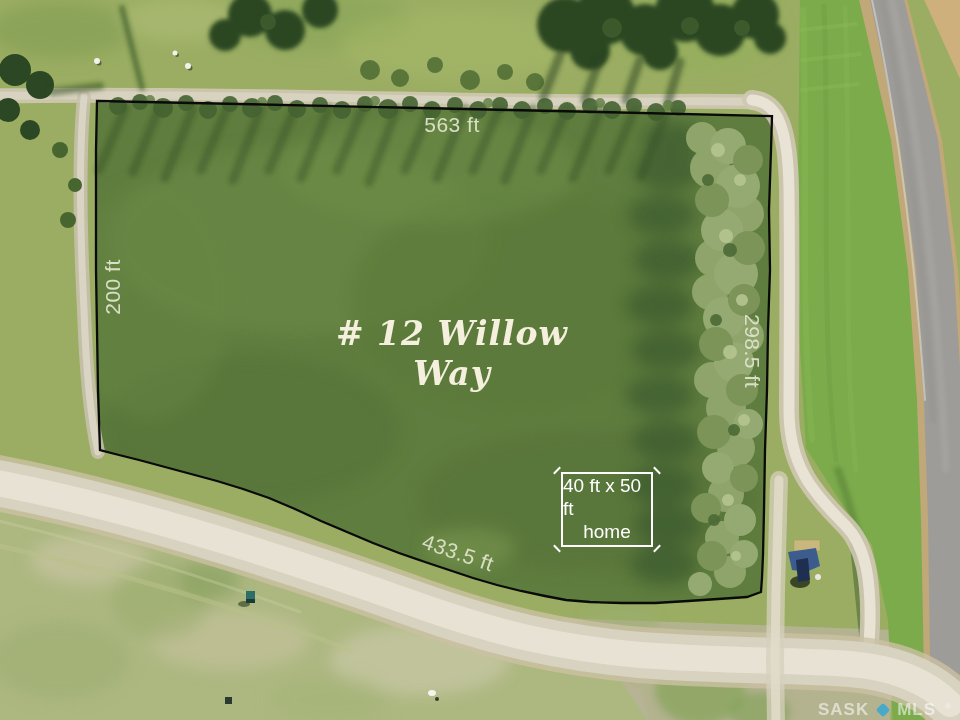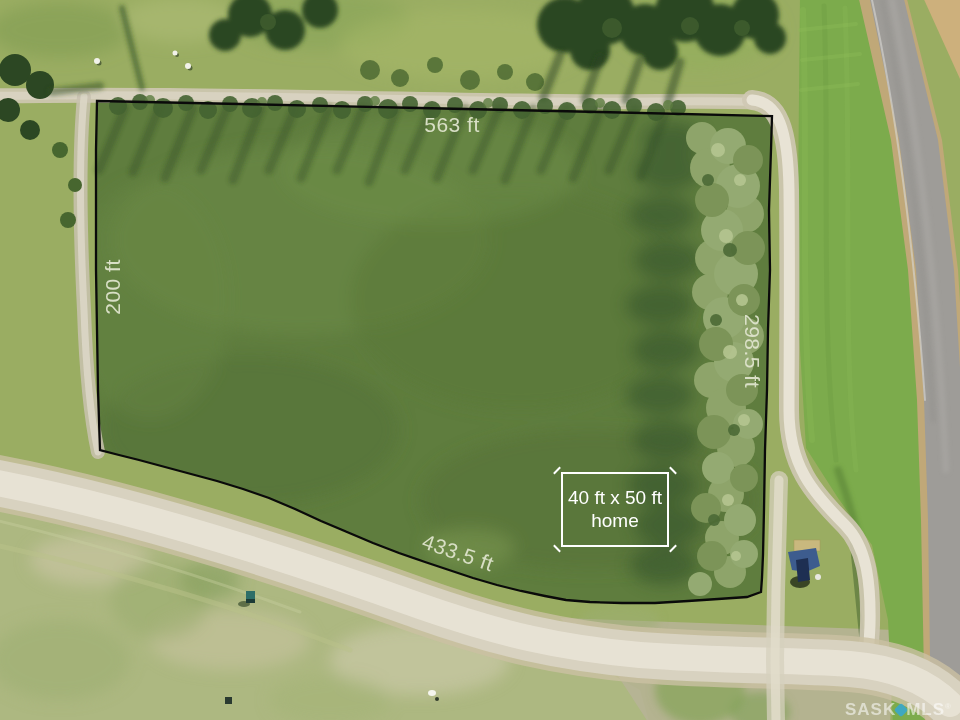--- a/index.html
+++ b/index.html
@@ -15,30 +15,30 @@
   .photo svg{position:absolute;left:0;top:0;}
   .dim{position:absolute;width:110px;height:24px;text-align:center;
        font:400 21px/1.1 "Liberation Sans",sans-serif;color:var(--dimension-text);
        opacity:.95;letter-spacing:.5px;}
   .dim-top{left:397px;top:113px;}
   .dim-left{left:58px;top:275px;transform:rotate(-90deg);}
   .dim-right{left:697px;top:339px;transform:rotate(90deg);}
   .dim-bottom{left:403px;top:541px;transform:rotate(19deg);}
   .lot-title{position:absolute;left:312px;top:314px;width:280px;text-align:center;
        font:italic 600 33px/1.2 "DejaVu Serif",serif;color:var(--title-text);letter-spacing:1px;}
-  .home-box{position:absolute;left:561px;top:472px;width:108px;height:75px;box-sizing:border-box;
+  .home-box{position:absolute;left:561px;top:472px;width:92px;height:75px;box-sizing:border-box;
        border:2.5px solid var(--home-box-white);display:flex;flex-direction:column;
        align-items:center;justify-content:center;color:var(--home-box-white);
        font:500 19px/1.2 "Liberation Sans",sans-serif;}
   .home-box .tick{position:absolute;width:2px;height:9px;background:var(--home-box-white);}
   .t-tl{left:-7px;top:-8px;transform:rotate(45deg);}
   .t-tr{right:-7px;top:-8px;transform:rotate(-45deg);}
   .t-bl{left:-7px;bottom:-8px;transform:rotate(-45deg);}
   .t-br{right:-7px;bottom:-8px;transform:rotate(45deg);}
-  .watermark{position:absolute;right:8px;bottom:2px;display:flex;align-items:center;gap:0;
+  .watermark{position:absolute;right:8px;bottom:2px;display:flex;align-items:center;gap:9px;
        font:700 17px/1 "Liberation Sans",sans-serif;color:rgba(255,255,255,.55);letter-spacing:1px;}
   .wm-diamond{display:inline-block;width:10px;height:10px;background:var(--watermark-diamond);
        transform:rotate(45deg);opacity:.85;border-radius:2px;}
   .wm-reg{font-size:8px;align-self:flex-start;margin-top:2px;opacity:.8;}
 </style>
 </head>
 <body>
 
 <div class="photo">
 <svg width="960" height="720" viewBox="0 0 960 720">
@@ -337,20 +337,21 @@
     <path d="M788,552 L816,548 820,566 806,572 792,570 Z" style="fill:var(--shed-blue)"></path>
     <path d="M796,560 L808,558 810,580 798,582 Z" fill="#1e2f52"></path>
     <circle cx="818" cy="577" r="3" fill="#e8e8e0"></circle>
   </g>
 </svg>
 
   <div class="dim dim-top">563 ft</div>
   <div class="dim dim-left">200 ft</div>
   <div class="dim dim-right">298.5 ft</div>
   <div class="dim dim-bottom">433.5 ft</div>
+  <div class="lot-title"># 12 Willow Way</div>
 
   <div class="home-box">
     <span class="tick t-tl"></span>
     <span class="tick t-tr"></span>
     <span class="tick t-bl"></span>
     <span class="tick t-br"></span>
     <div>40 ft x 50 ft</div>
     <div>home</div>
   </div>
 

